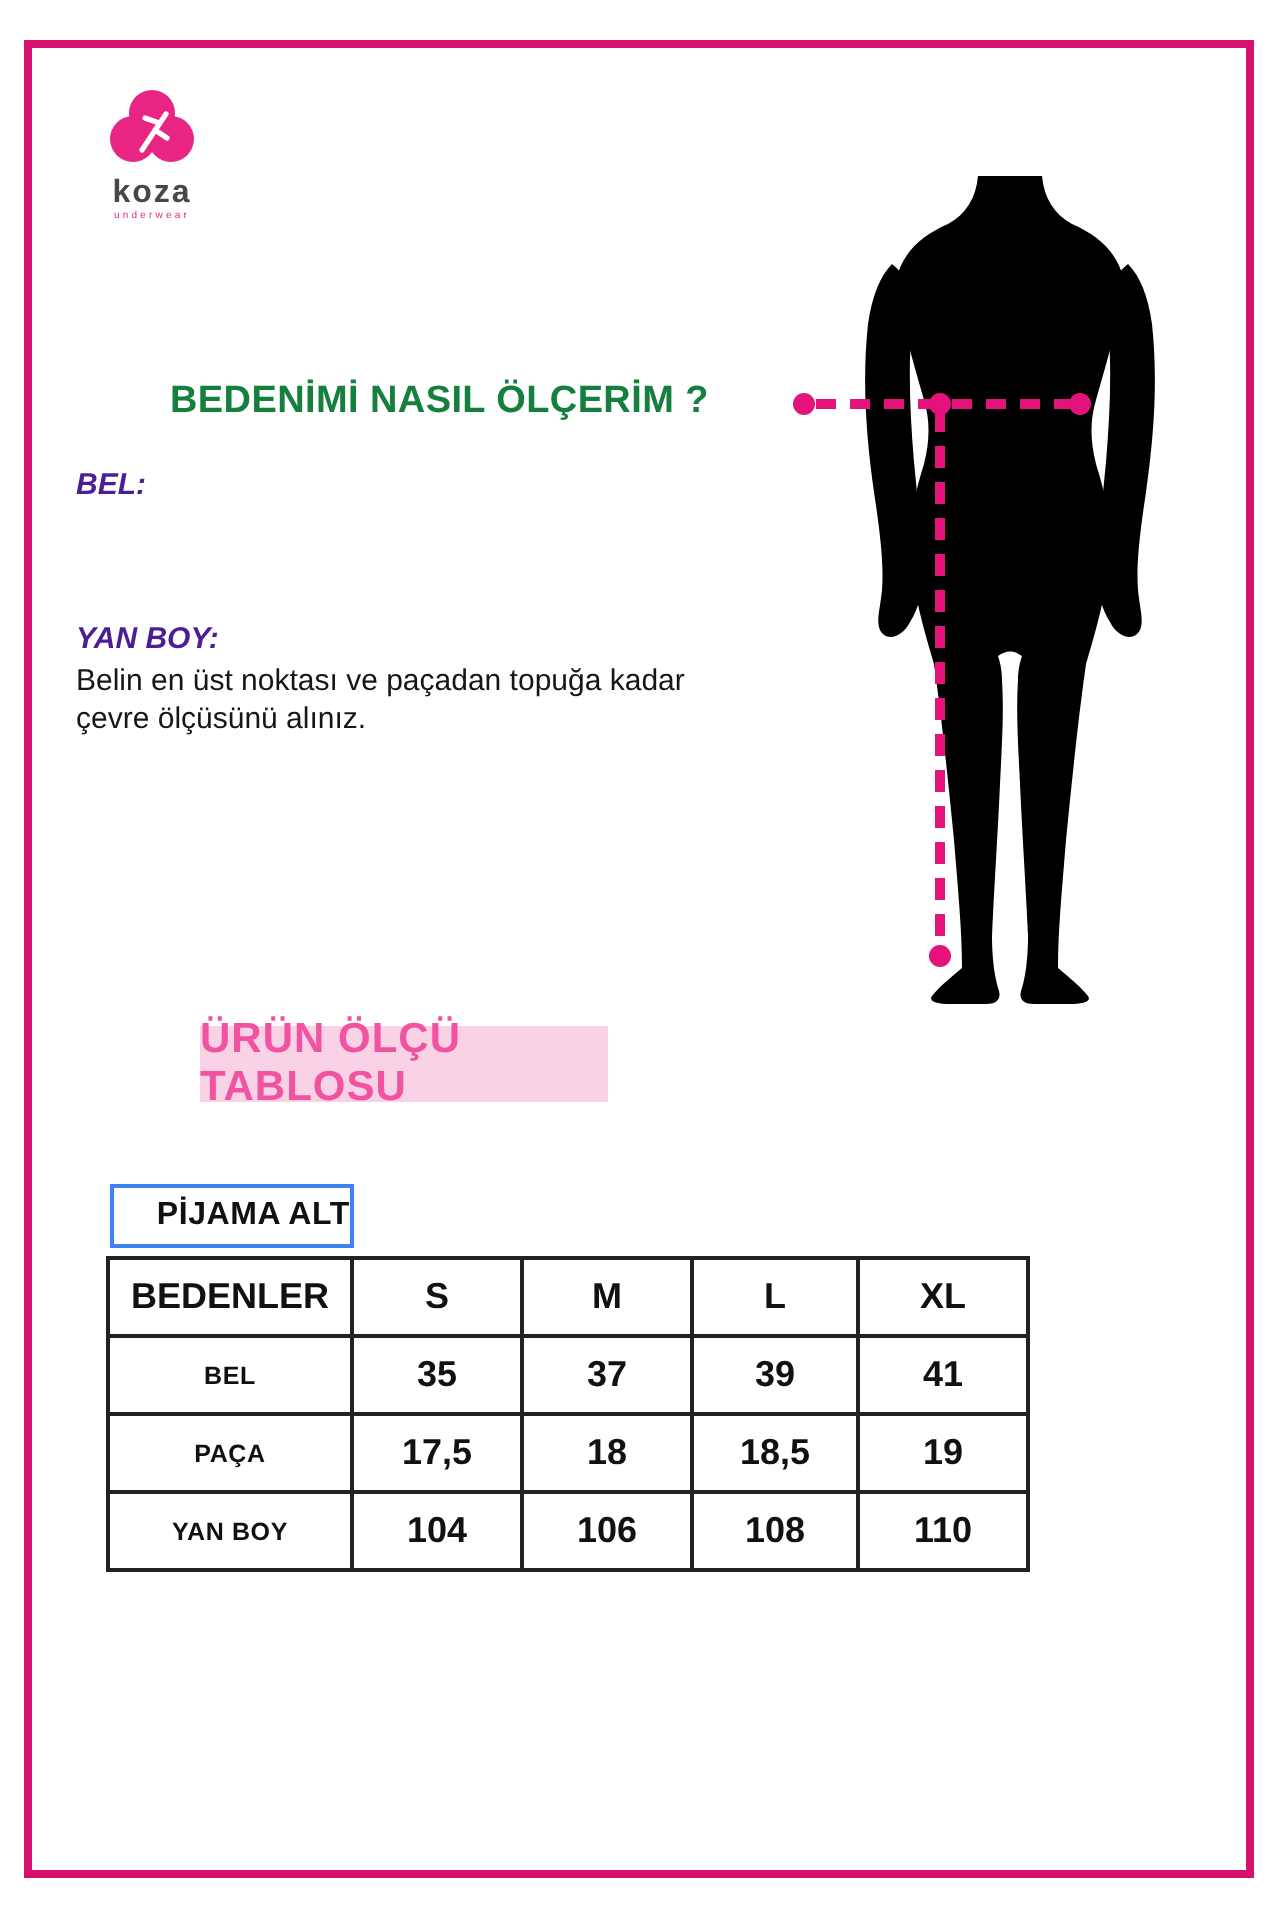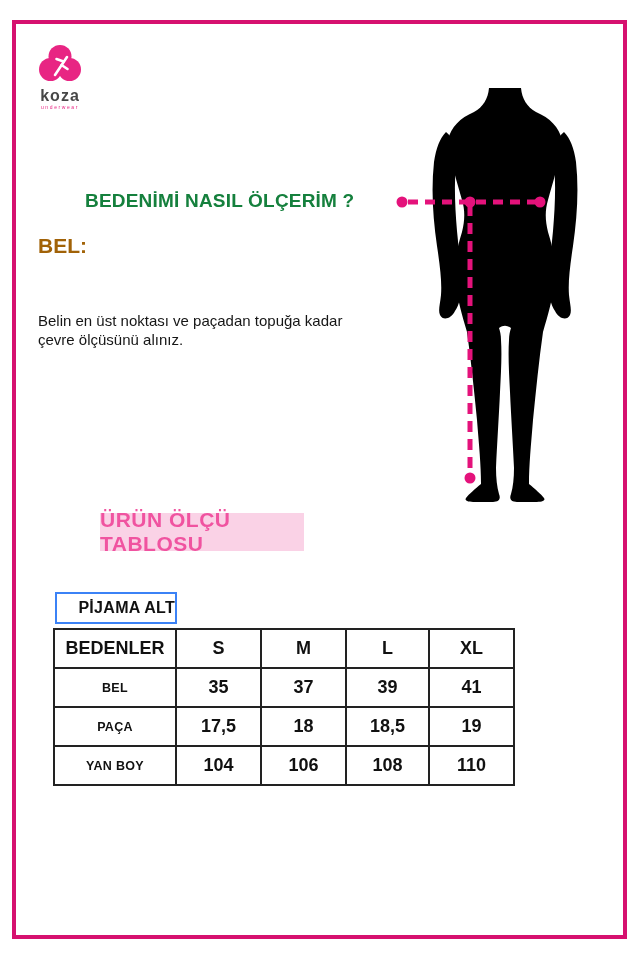--- a/index.html
+++ b/index.html
@@ -5,37 +5,37 @@
   html,body{margin:0;padding:0;background:#ffffff;}
   .page{
     position:relative;width:640px;height:960px;background:#ffffff;
     font-family:"Liberation Sans",sans-serif;overflow:hidden;
   }
   .frame{
     position:absolute;left:12px;top:20px;width:607px;height:911px;
     border:4px solid #d6116f;pointer-events:none;
   }
   
-  .logo{position:absolute;left:34px;top:44px;width:52px;text-align:center;}
+  .logo{position:absolute;left:50px;top:44px;width:52px;text-align:center;}
   .logo-word{
     font-size:16px;font-weight:bold;color:#474747;letter-spacing:1px;
     line-height:14px;margin-top:1px;
   }
   .logo-sub{
     font-size:5px;color:#e82583;letter-spacing:1.6px;line-height:6px;margin-top:1px;
   }
   
   .guide-title{
     position:absolute;left:85px;top:190px;margin:0;
     font-size:19px;font-weight:bold;color:#15803d;letter-spacing:.2px;
   }
   .sec{position:absolute;left:38px;width:340px;}
   .sec-bel{top:234px;}
   .sec-yanboy{top:311px;}
-  .sec-label{font-size:21px;font-weight:bold;color:#a16207;margin-bottom:3px;}
+  .sec-label{font-size:15px;font-weight:bold;color:#4c1d95;margin-bottom:3px;font-style:italic;}
   .sec-text{font-size:15px;color:#161616;line-height:19px;margin:0;max-width:330px;}
   
   .banner{
     position:absolute;left:100px;top:513px;width:204px;height:38px;
     background:#fad2e6;display:flex;align-items:center;justify-content:center;
   }
   .banner span{font-size:21px;font-weight:bold;color:#f053a0;letter-spacing:.5px;}
   
   .product-box{
     position:absolute;left:55px;top:592px;width:118px;height:28px;
@@ -163,20 +163,21 @@
     </g>
   </svg>
 
   <h1 class="guide-title">BEDENİMİ NASIL ÖLÇERİM ?</h1>
 
   <div class="sec sec-bel">
     <div class="sec-label">BEL:</div>
   </div>
 
   <div class="sec sec-yanboy">
+    <div class="sec-label">YAN BOY:</div>
     <p class="sec-text">Belin en üst noktası ve paçadan topuğa kadar çevre ölçüsünü alınız.</p>
   </div>
 
   <div class="banner">
     <span>ÜRÜN ÖLÇÜ TABLOSU</span>
   </div>
 
   <div class="product-box">
     <span>PİJAMA ALT</span>
   </div>

